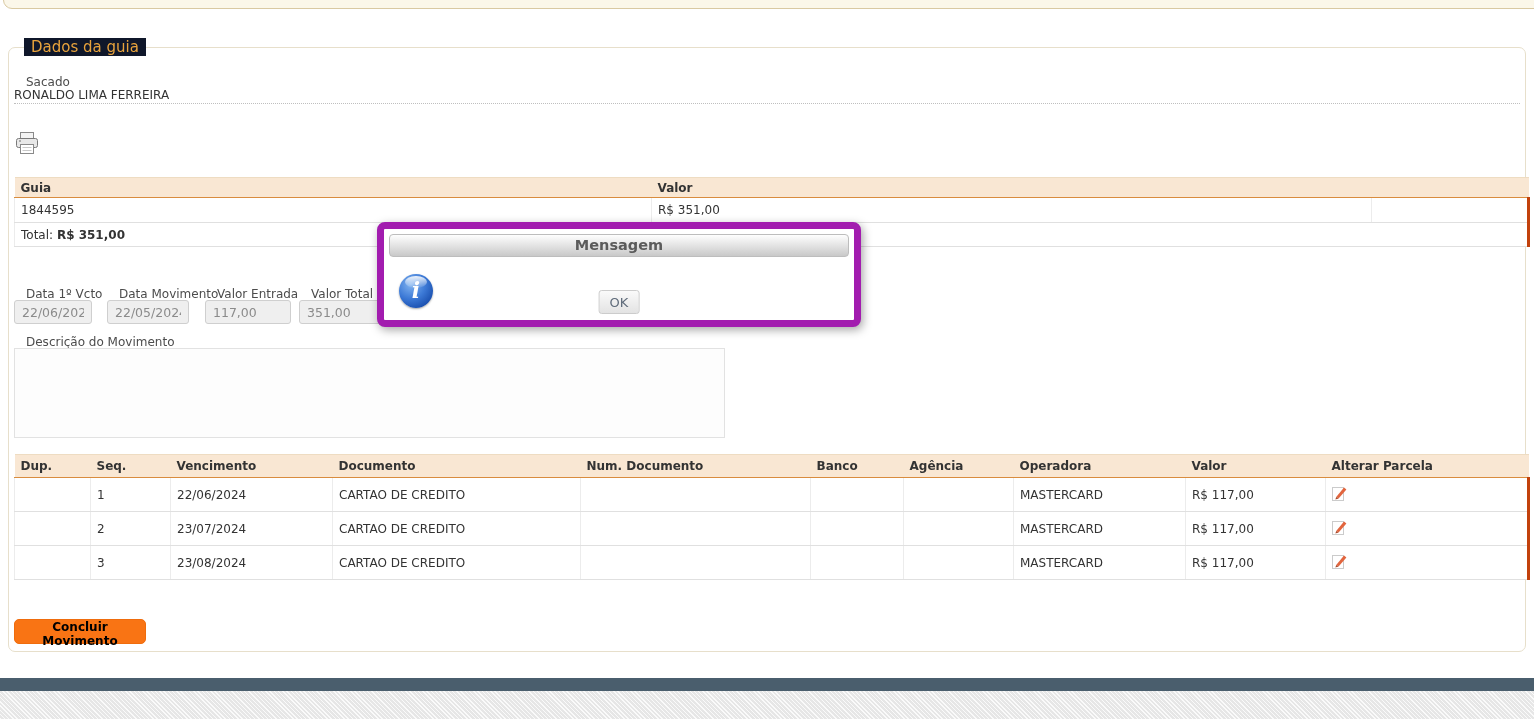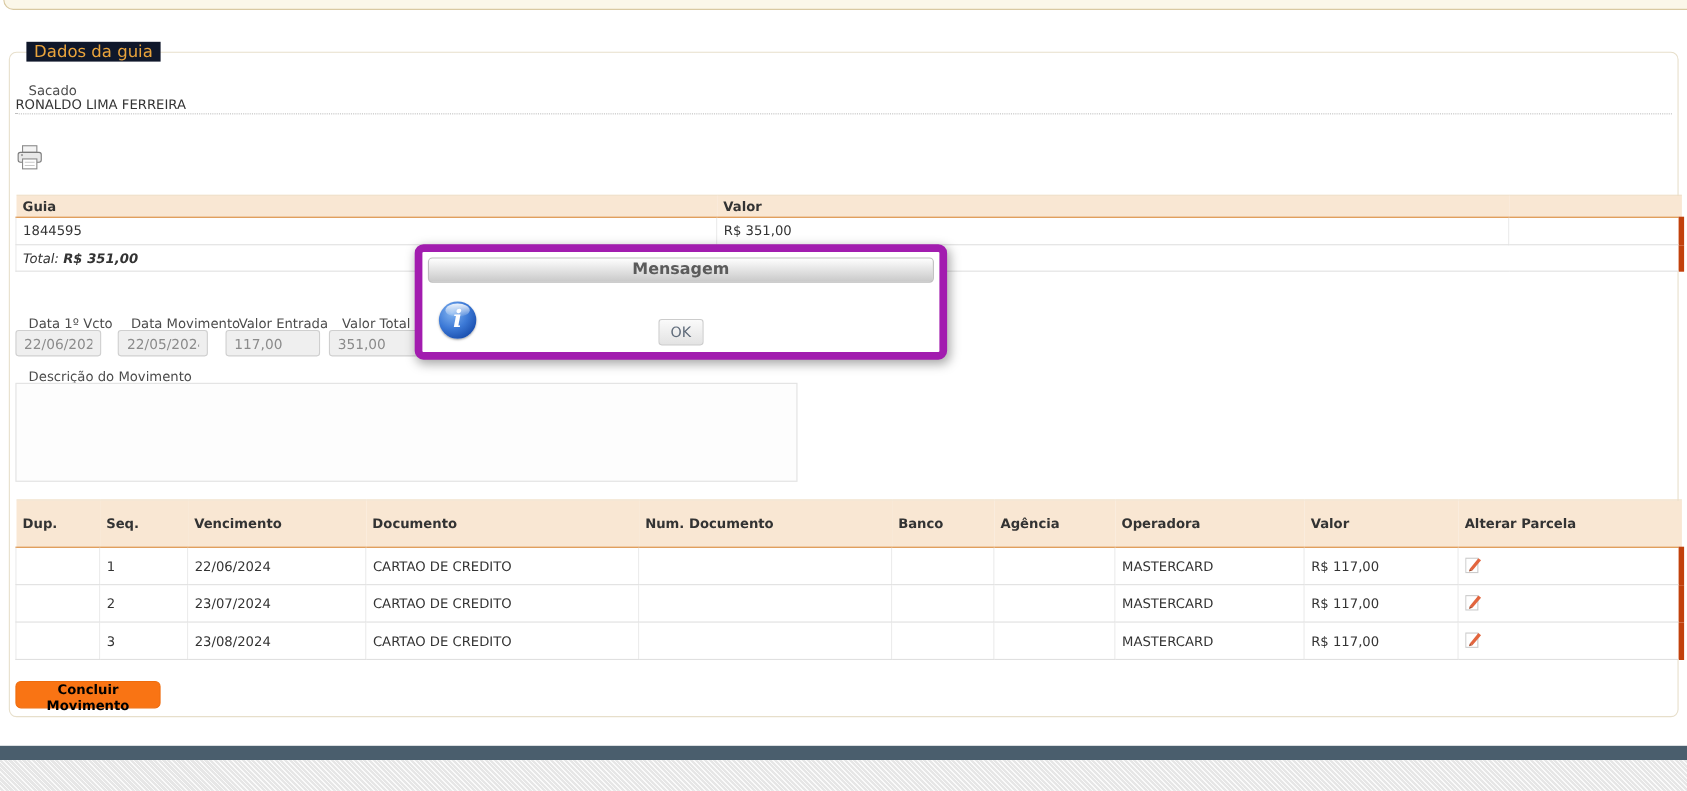--- a/index.html
+++ b/index.html
@@ -19,25 +19,25 @@
 
   .lbl { position:absolute; font-size:12px; color:#4c4c4c; white-space:nowrap;margin-left:12px; }
   .val { position:absolute; font-size:12px; color:#333; white-space:nowrap; }
   .dashes { position:absolute; left:14px; top:103px; width:1506px; border-top:1px dotted #bfbfbf; }
 
   .icon-btn { position:absolute; cursor:pointer; background:none; border:none; }
 
   
   table.grid { position:absolute; border-collapse:collapse; table-layout:fixed; }
   table.grid th { background:#f9e7d3; border-top:1px solid #eedcc2; border-bottom:1px solid #d98c3e;
-                  font-size:12px; font-weight:bold; color:#333; text-align:left; padding:14px 6px; }
+                  font-size:12px; font-weight:bold; color:#333; text-align:left; padding:4px 6px; }
   table.grid td { font-size:12px; color:#333; padding:3px 6px; background:#fff;
                   border-bottom:1px solid #e0e0e0; border-right:1px solid #ececec; }
   table.grid td:first-child { border-left:1px solid #ececec; }
-  table.grid td:last-child { border-right:5px solid #c2410c;font-style:italic; }
+  table.grid td:last-child { border-right:3px solid #c2410c; }
   #guia-table { left:14px; top:177px; width:1514px; }
   #guia-table th { height:20px; padding:2px 6px; }
   #guia-table td { height:25px; }
   #guia-table tr.total-row td { height:24px; }
   .bold { font-weight:bold; }
 
   #parcelas-table { left:14px; top:454px; width:1514px; }
   #parcelas-table th { height:23px; }
   #parcelas-table td { height:34px; }
 

